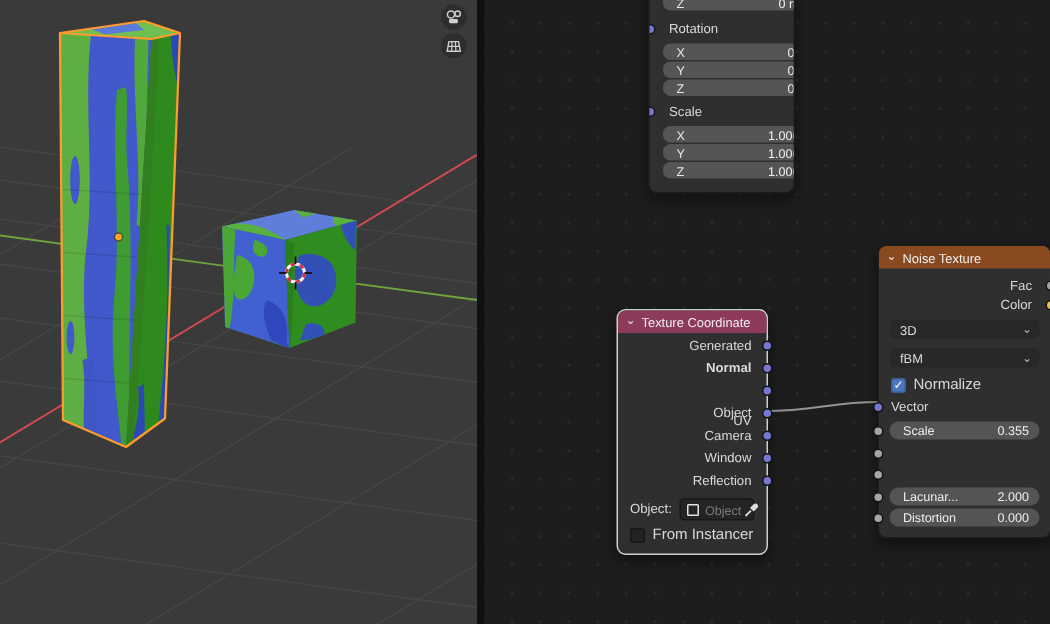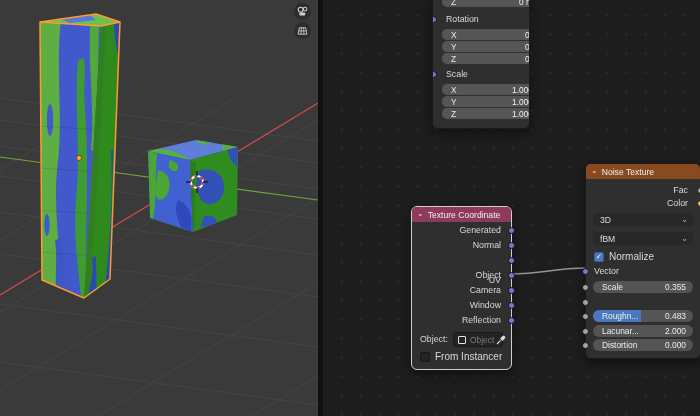--- a/index.html
+++ b/index.html
@@ -241,21 +241,21 @@
       <div class="socket sock-purple" style="left:-3px;top:23px;"></div>
       <div class="socket sock-purple" style="left:-3px;top:78px;"></div>
     </div>
 
     <div class="node selected" style="left:88px;top:206px;width:99px;height:162px;">
       <div class="node-header hdr-pink">
         <span class="chev">⌄</span>
         <span>Texture Coordinate</span>
       </div>
       <div class="nlabel r" style="right:10px;top:17px;width:80px;">Generated</div>
-      <div class="nlabel r" style="right:10px;top:32px;width:80px;">Normal</div>
+      <div class="nlabel r" style="right:10px;top:32px;width:80px;font-weight:bold;">Normal</div>
       <div class="nlabel r" style="right:10px;top:47px;width:80px;margin-top:20px;">UV</div>
       <div class="nlabel r" style="right:10px;top:62px;width:80px;">Object</div>
       <div class="nlabel r" style="right:10px;top:77px;width:80px;">Camera</div>
       <div class="nlabel r" style="right:10px;top:92px;width:80px;">Window</div>
       <div class="nlabel r" style="right:10px;top:107px;width:80px;">Reflection</div>
       <div class="socket sock-purple" style="right:-4px;top:20px;"></div>
       <div class="socket sock-purple" style="right:-4px;top:35px;"></div>
       <div class="socket sock-purple" style="right:-4px;top:50px;"></div>
       <div class="socket sock-purple" style="right:-4px;top:65px;"></div>
       <div class="socket sock-purple" style="right:-4px;top:80px;"></div>
@@ -301,25 +301,20 @@
         <span class="cl">Normalize</span>
       </div>
 
       <div class="nlabel" style="left:8px;top:101px;">Vector</div>
       <div class="socket sock-purple" style="left:-4px;top:104px;"></div>
 
       <div class="param" style="left:7px;top:117px;right:7px;">
         <span>Scale</span>
         <span>0.355</span>
       </div>
-      <div class="param" style="left:7px;top:146px;right:7px;">
-        <span class="fill" style="width:48%;"></span>
-        <span>Roughn...</span>
-        <span>0.483</span>
-      </div>
       <div class="param" style="left:7px;top:160.5px;right:7px;">
         <span>Lacunar...</span>
         <span>2.000</span>
       </div>
       <div class="param" style="left:7px;top:175px;right:7px;">
         <span>Distortion</span>
         <span>0.000</span>
       </div>
       <div class="socket sock-gray" style="left:-4px;top:120px;"></div>
       <div class="socket sock-gray" style="left:-4px;top:134.5px;"></div>

